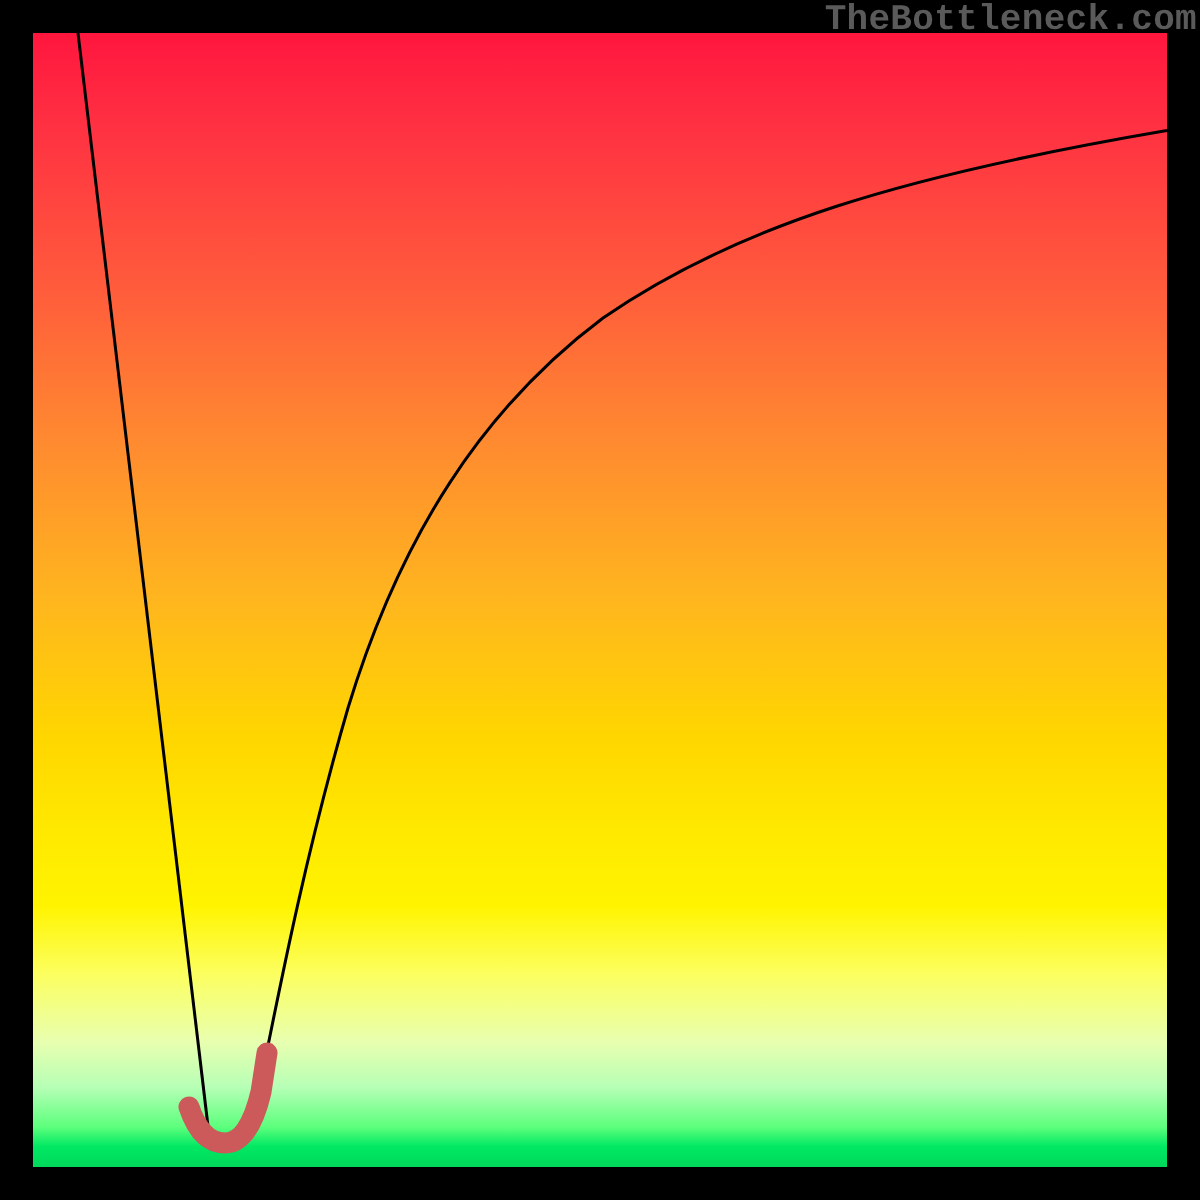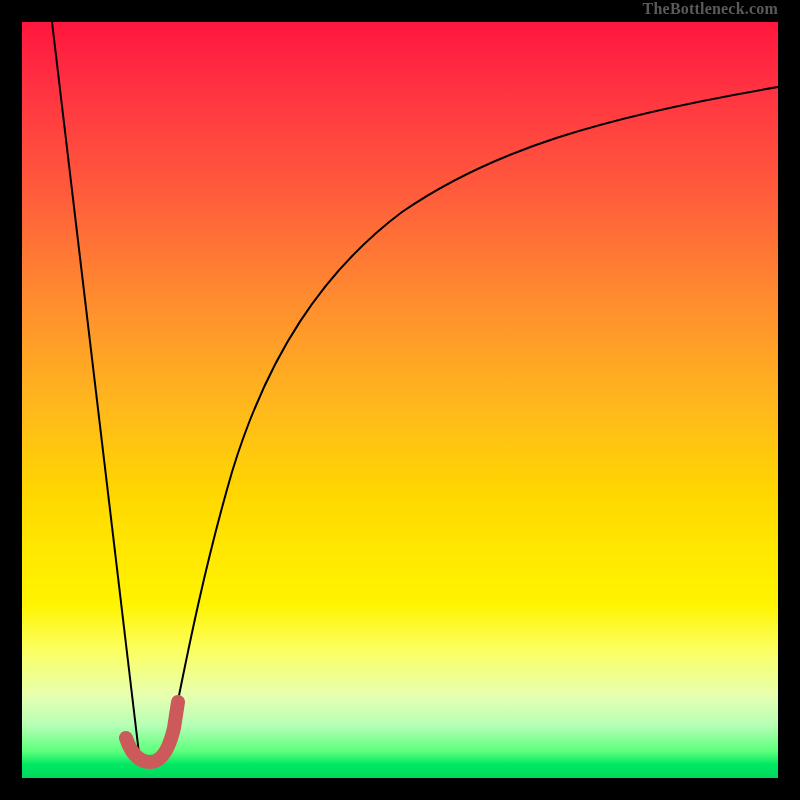--- a/index.html
+++ b/index.html
@@ -43,23 +43,23 @@
       #e8ffb0 89%,
       #b6ffb6 93%,
       #5cff7c 96.5%,
       #00e863 98.2%,
       #00d85a 100%
     );
   }
   .watermark {
     position: absolute;
     top: 0px;
-    right: 22px;
-    font-family: Liberation Serif, serif;
-    font-size: 16px;
+    right: 2px;
+    font-family: Liberation Mono, monospace;
+    font-size: 24px;
     font-weight: 600;
     color: #5a5a5a;
     letter-spacing: 0.2px;
     user-select: none;
   }
   svg.curves {
     position: absolute;
     inset: 0;
   }
 </style>

